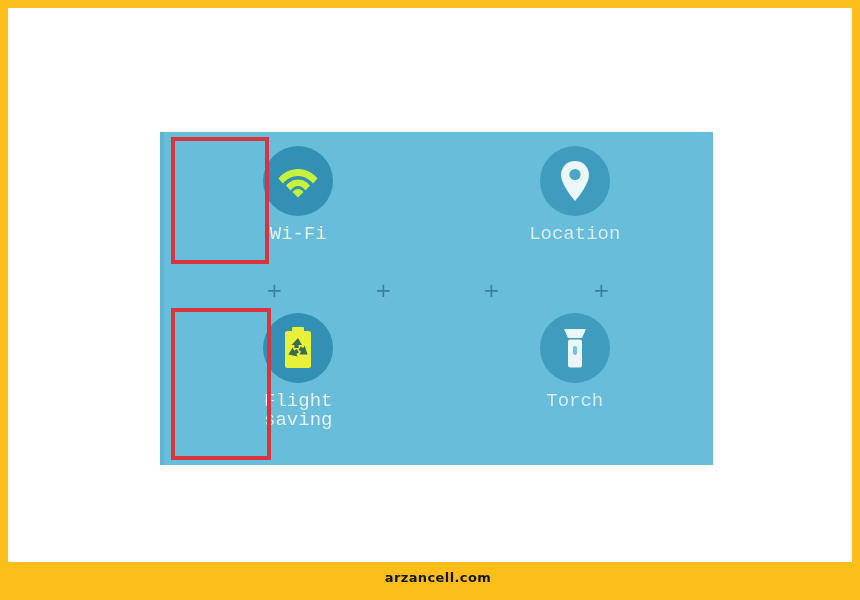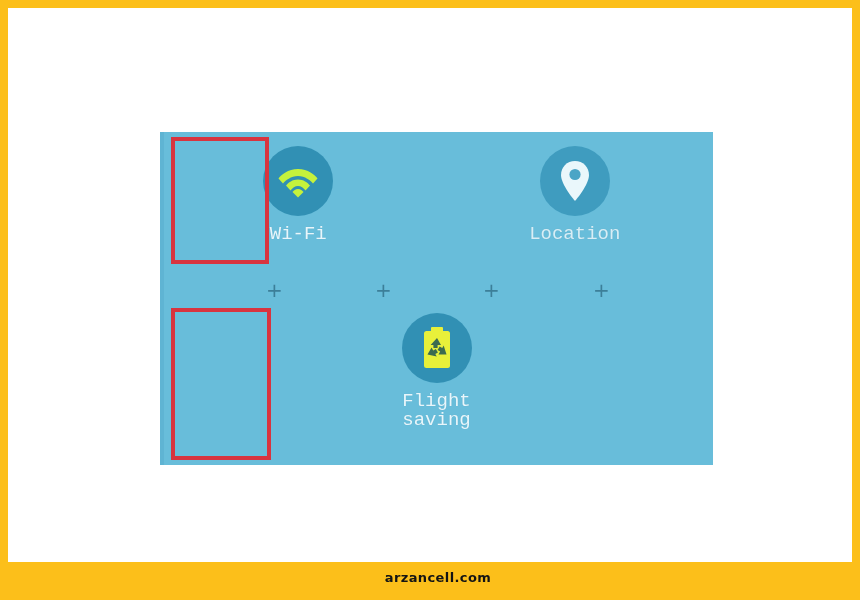--- a/index.html
+++ b/index.html
@@ -203,20 +203,32 @@
               </g>
             </svg>
           </span>
         </div>
         <div class="tile-label">Flight
 saving</div>
       </div>
 
 
 
+      <div class="qs-tile">
+        <div class="tile-circle inactive">
+          <span>
+            <svg width="28" height="42" viewBox="0 0 28 42">
+              <path d="M3 2 L25 2 L21 11 L7 11 Z" fill="#eaf7fb"></path>
+              <rect x="7" y="12.5" width="14" height="28" rx="2" fill="#eaf7fb"></rect>
+              <rect x="12" y="19" width="4" height="9" rx="2" fill="#7cc0d8"></rect>
+            </svg>
+          </span>
+        </div>
+        <div class="tile-label dim">Torch</div>
+      </div>
 
     </div>
 
     <div class="highlight-box" id="highlight-wifi"></div>
     <div class="highlight-box" id="highlight-mobile"></div>
 
   </div>
 
   <div id="footer-bar">
     <span id="footer-text">arzancell.com</span>

